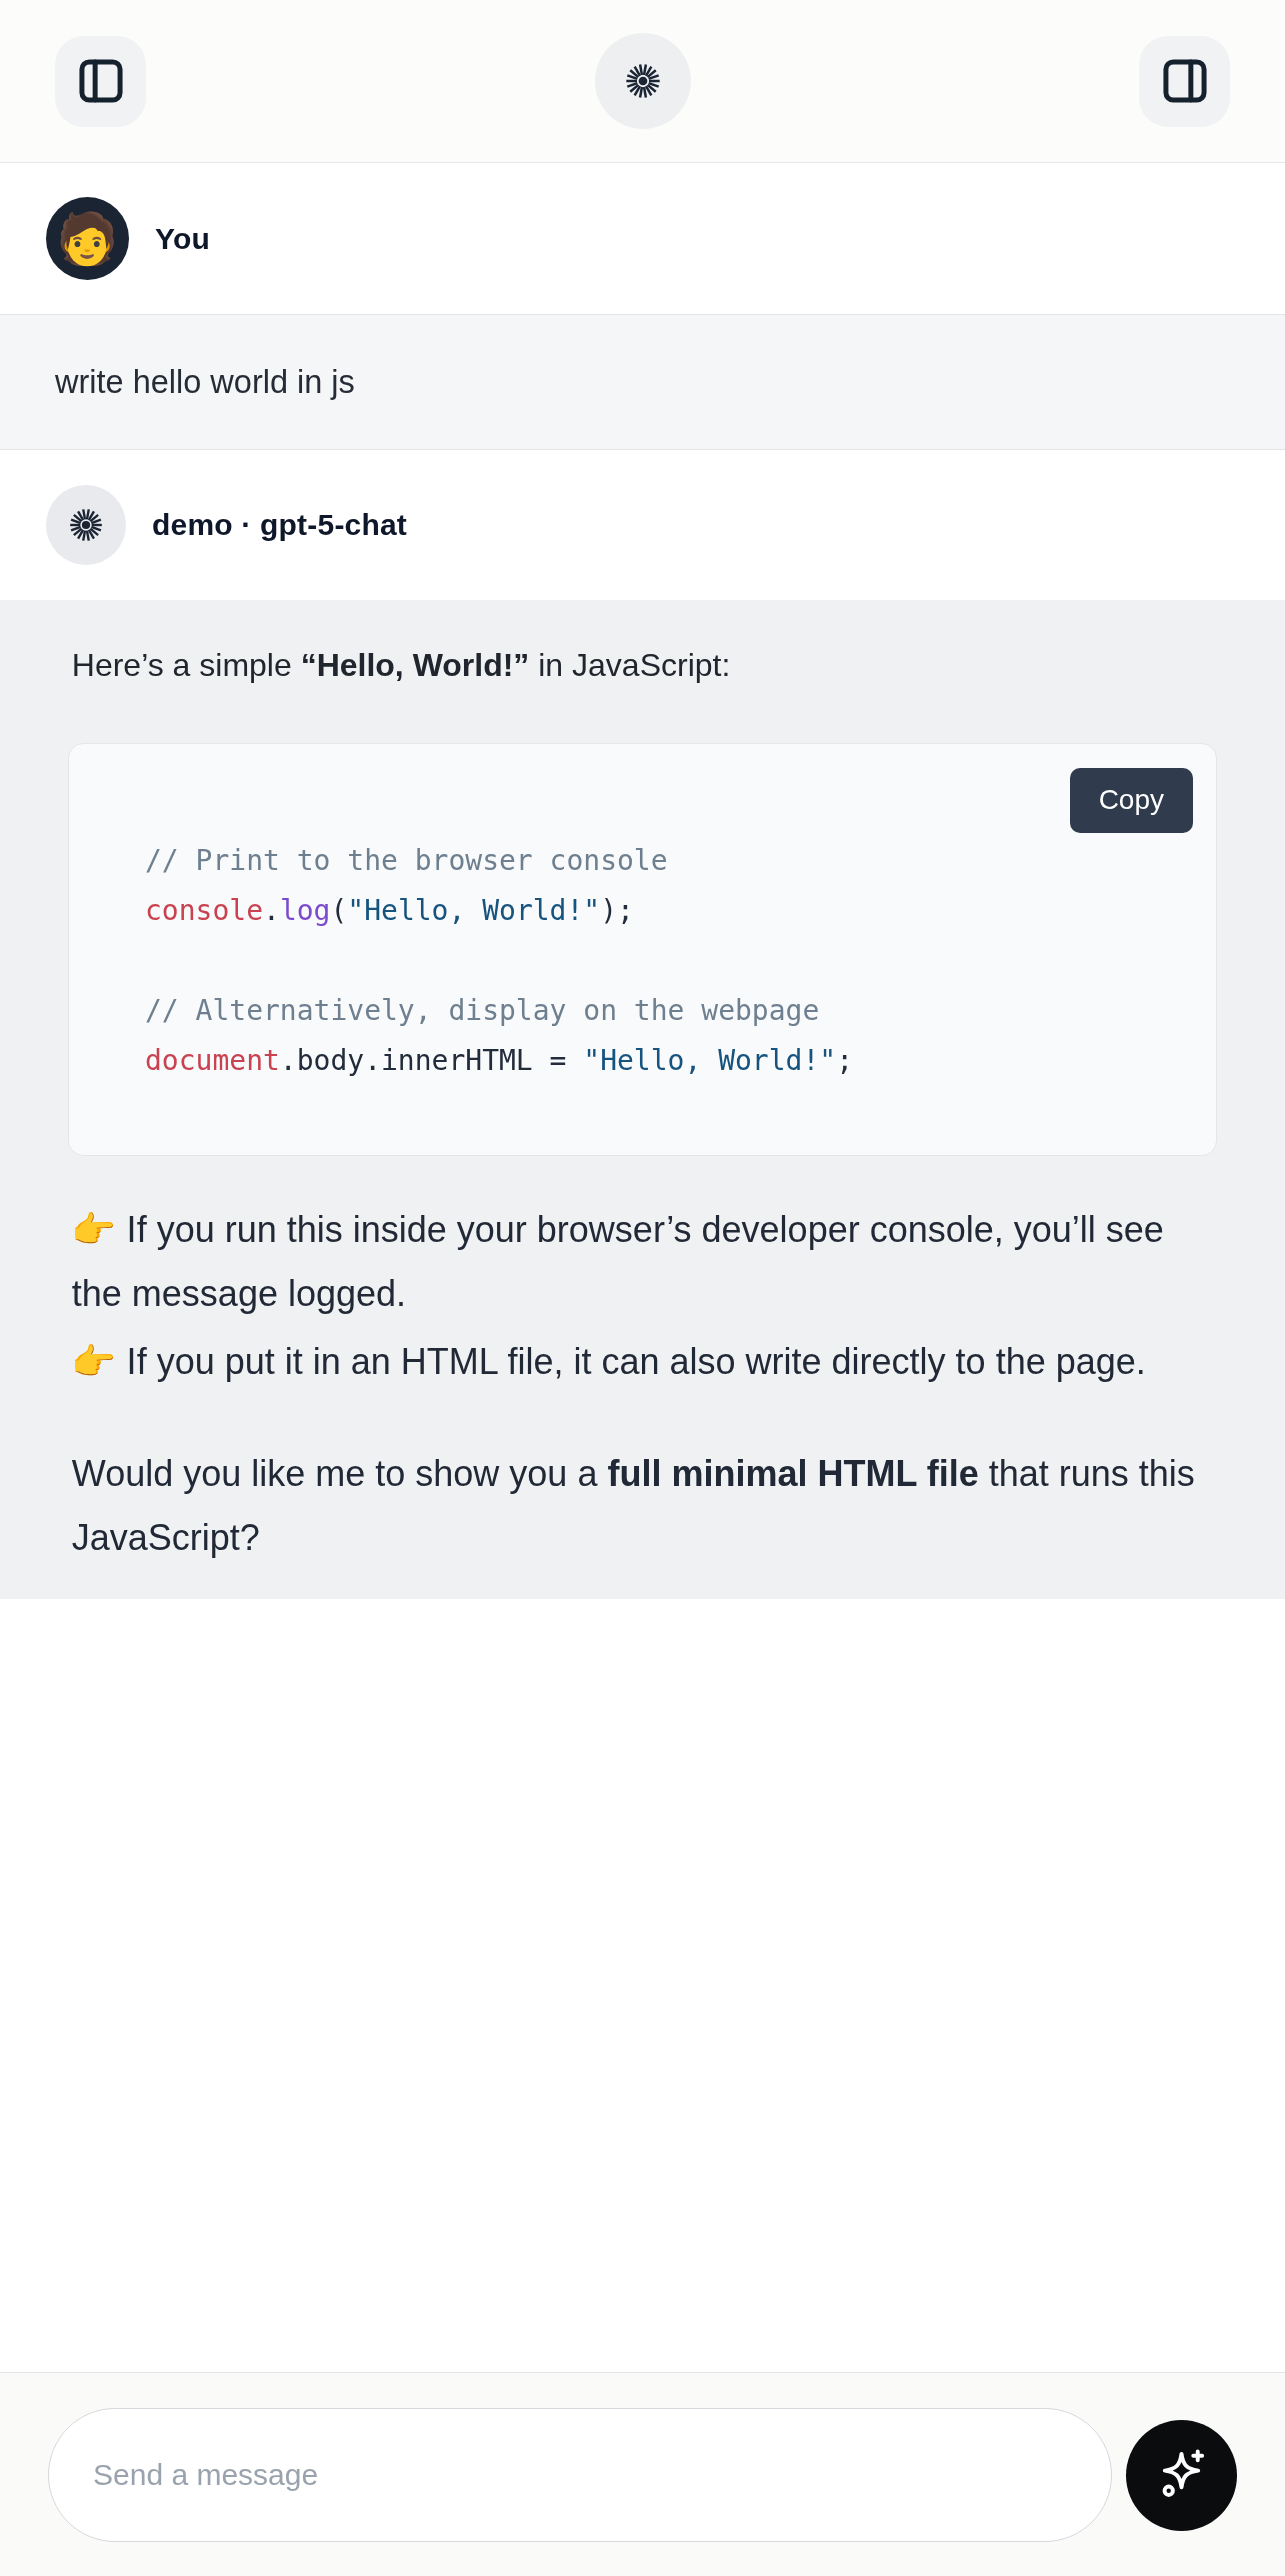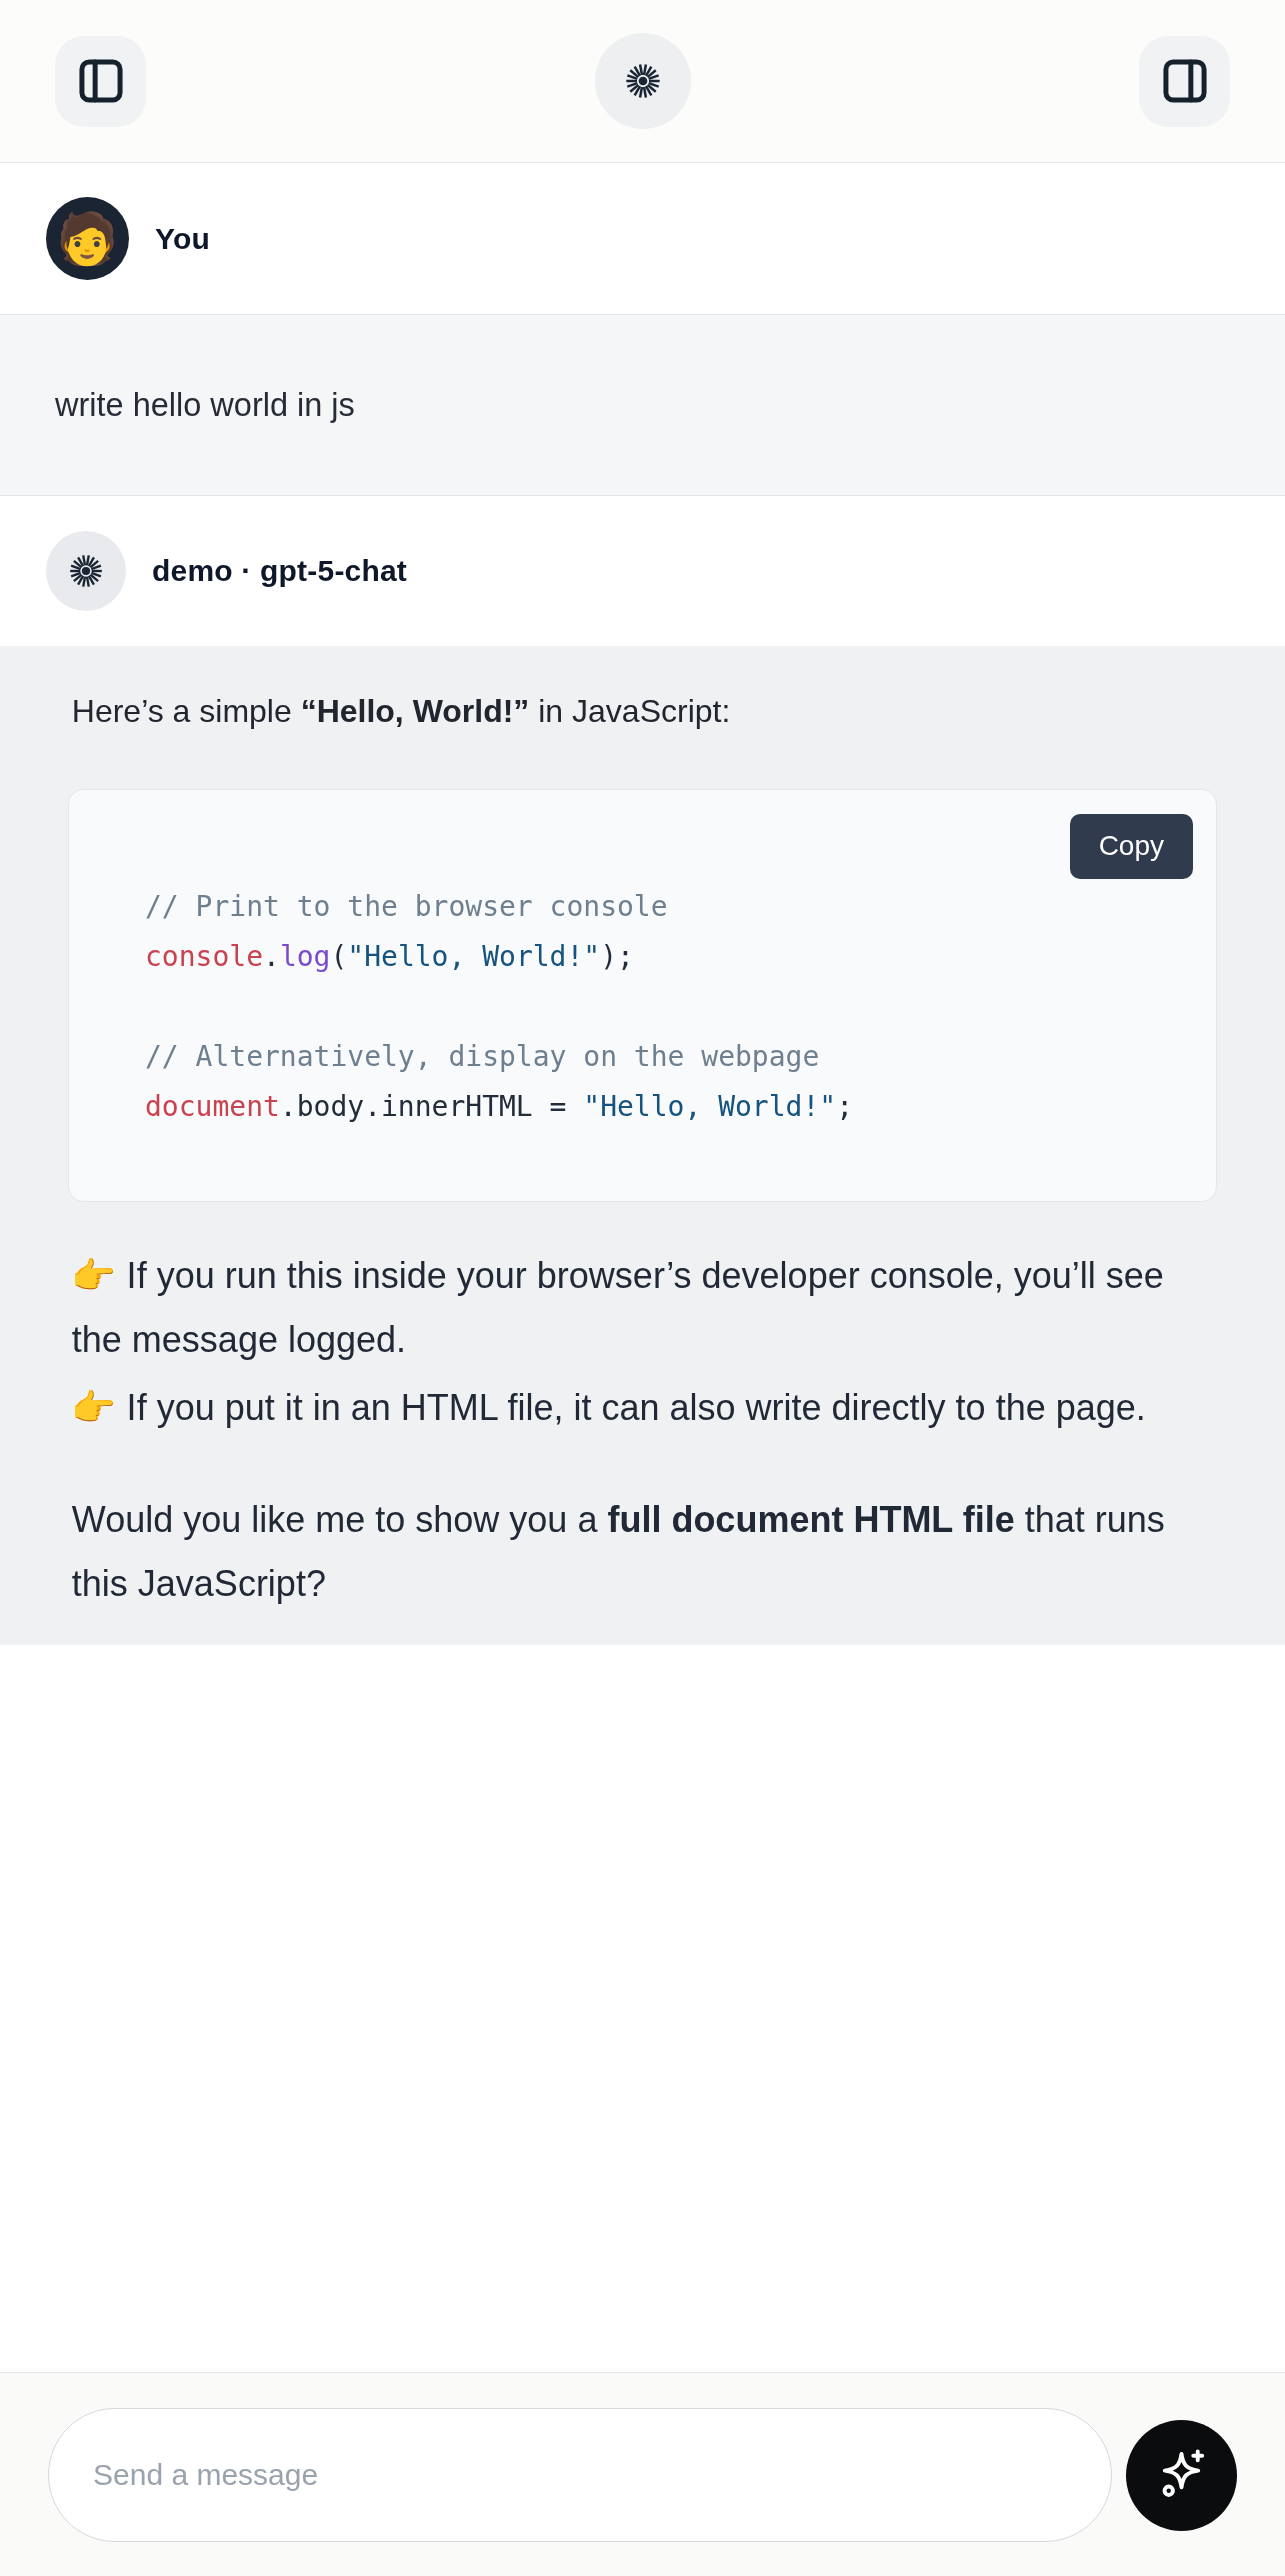--- a/index.html
+++ b/index.html
@@ -23,21 +23,21 @@
   .row-user { padding: 34px 46px; }
   .row-assistant { padding: 35px 46px; }
   .avatar { border-radius: 50%; display: flex; align-items: center; justify-content: center; flex: 0 0 auto; }
   .user-avatar { width: 83px; height: 83px; background: #1a2433; font-size: 50px; line-height: 1; overflow: hidden; }
   .bot-avatar  { width: 80px; height: 80px; background: #e8eaed; }
   .bot-avatar .starburst { width: 38px; height: 38px; }
   .sender { font-size: 30px; font-weight: 700; color: #0f172a; letter-spacing: 0.2px; }
 
   
   .user-band { background: #f5f6f8; border-top: 1px solid #e2e4e7; border-bottom: 1px solid #e2e4e7;
-               padding: 71px 55px; }
+               padding: 48px 55px; }
   .user-band p { font-size: 32.5px; line-height: 38px; color: #262c36; }
 
   
   .response-band { background: #eff1f3; padding: 44px 68px 29px; }
   .intro { font-size: 32px; line-height: 42px; color: #21262e; margin: 0 3.8px; }
   .intro strong, .prose strong { font-weight: 700; }
 
   .codeblock { margin-top: 57px; background: #f9fafb; border: 1.9px solid #e3e6ea; border-radius: 15.3px; position: relative; }
   .codeblock pre { padding: 92px 29px 69px 76px; font-family: "DejaVu Sans Mono", monospace;
                    font-size: 28px; line-height: 50px; color: #222c3a; white-space: pre; overflow: hidden; }
@@ -154,21 +154,21 @@
       <p class="intro" id="intro"><span>Here’s a simple </span><strong>“Hello, World!”</strong><span> in JavaScript:</span></p>
 
       <div class="codeblock">
         <button class="copy-btn">Copy</button>
         <pre id="code"><div class="code-line"><span class="tk-comment">// Print to the browser console</span></div><div class="code-line"><span class="tk-builtin">console</span><span class="tk-plain">.</span><span class="tk-func">log</span><span class="tk-plain">(</span><span class="tk-string">"Hello, World!"</span><span class="tk-plain">);</span></div><div class="code-line">&nbsp;</div><div class="code-line"><span class="tk-comment">// Alternatively, display on the webpage</span></div><div class="code-line"><span class="tk-builtin">document</span><span class="tk-plain">.body.innerHTML = </span><span class="tk-string">"Hello, World!"</span><span class="tk-plain">;</span></div></pre>
       </div>
 
       <div class="prose" id="followups">
           <p><span>👉 If you run this inside your browser’s developer console, you’ll see the message logged.</span></p>
           <p><span>👉 If you put it in an HTML file, it can also write directly to the page.</span></p>
-          <p class="gap"><span>Would you like me to show you a </span><strong>full document HTML file</strong><span> that runs this JavaScript?</span></p>
+          <p class="gap"><span>Would you like me to show you a </span><strong>full minimal HTML file</strong><span> that runs this JavaScript?</span></p>
         </div>
     </section>
 
   </main>
 
   <footer class="composer">
     <div class="input-pill">
       <input type="text" placeholder="Send a message" style="">
     </div>
     <button class="send-btn">

